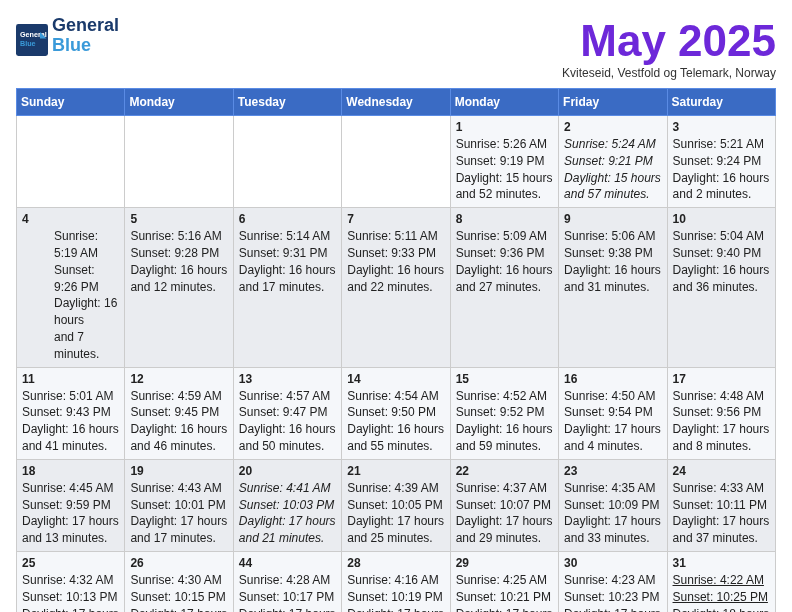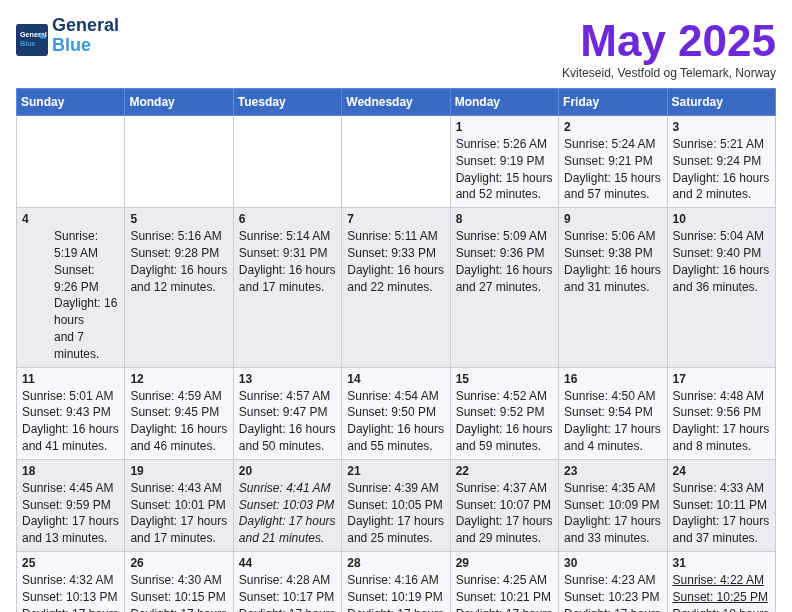--- a/index.html
+++ b/index.html
@@ -136,21 +136,21 @@
         <td class="empty-cell"></td>
         <td>
           <span class="day-number">1</span>
           <div class="cell-text" style="white-space: pre-line;">Sunrise: 5:26 AM
 Sunset: 9:19 PM
 Daylight: 15 hours
 and 52 minutes.</div>
         </td>
         <td>
           <span class="day-number">2</span>
-          <div class="cell-text" style="white-space: pre-line;">Sunrise: 5:24 AM
+          <div class="cell-text" style="white-space: pre-line; font-style: italic;">Sunrise: 5:24 AM
 Sunset: 9:21 PM
 Daylight: 15 hours
 and 57 minutes.</div>
         </td>
         <td>
           <span class="day-number">3</span>
           <div class="cell-text" style="white-space: pre-line;">Sunrise: 5:21 AM
 Sunset: 9:24 PM
 Daylight: 16 hours
 and 2 minutes.</div>

